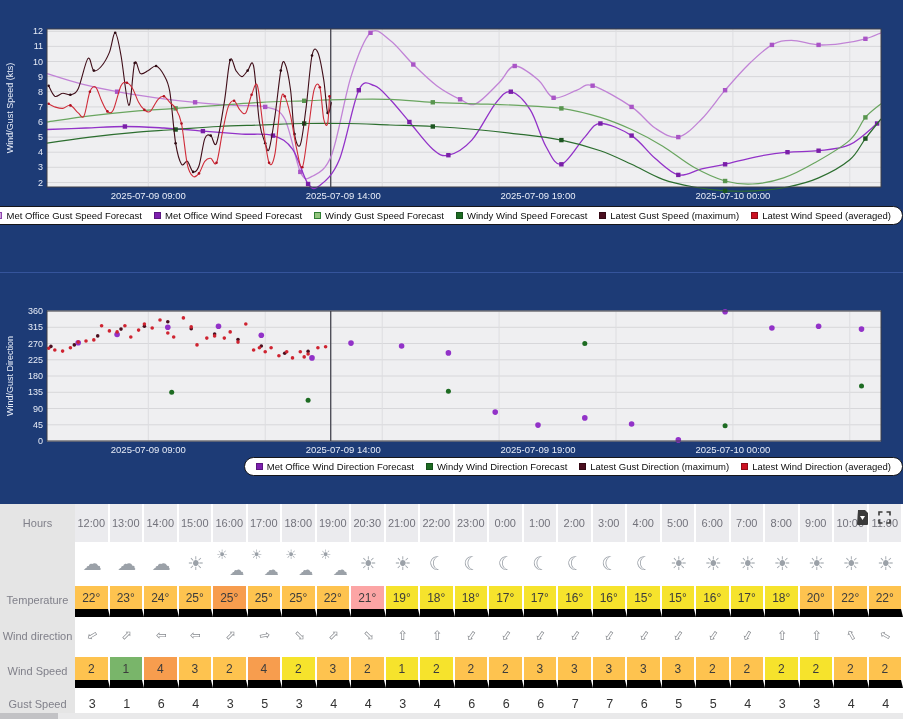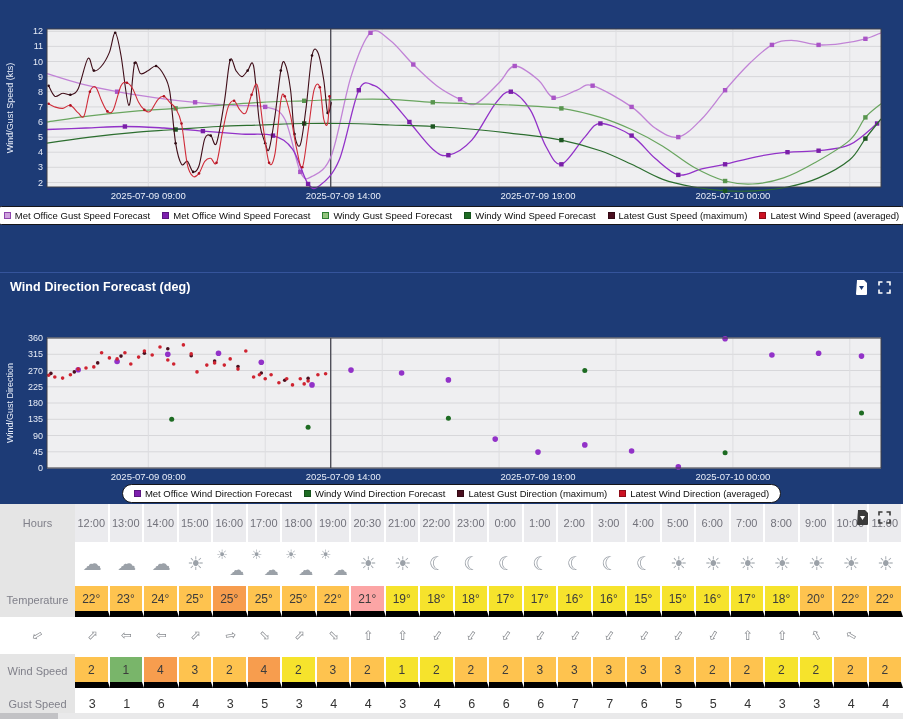--- a/index.html
+++ b/index.html
@@ -9,31 +9,31 @@
   #panel2{height:232px;background:#1d3b76;border-top:1px solid #35549b;box-sizing:border-box;}
   .panel-header{display:flex;justify-content:space-between;align-items:flex-start;padding:7px 12px 0 10px;height:20px;}
   .panel-title{color:#ffffff;font-weight:bold;font-size:12.5px;letter-spacing:.1px;}
   .picons{display:flex;gap:10px;align-items:center;}
   .picons svg{display:block;cursor:pointer;}
   svg.chartsvg{display:block;}
   svg text{font-family:"Liberation Sans","DejaVu Sans",sans-serif;}
   .tick{fill:#e8edf8;font-size:9px;}
   .xtick{fill:#e8edf8;font-size:9.5px;}
   .ylab{fill:#e8edf8;font-size:9px;}
-  .legend{display:flex;justify-content:center;}
+  .legend{display:flex;justify-content:flex-end;}
   .lpill{display:inline-flex;align-items:center;gap:12px;background:#ffffff;border:1px solid #16161a;border-radius:10px;padding:2px 11px;height:13px;}
   .litem{display:flex;align-items:center;gap:4px;font-size:9.5px;color:#0d0d0d;white-space:nowrap;cursor:pointer;}
   .lsq{width:7px;height:7px;border:1px solid;box-sizing:border-box;flex:0 0 auto;}
   
   #panel3{height:216px;background:#ffffff;position:relative;}
   .trow{display:grid;grid-template-columns:75px repeat(24,1fr);}
   .lcell{background:#e5e5e5;color:#80808a;font-size:11px;display:flex;align-items:center;justify-content:center;}
   .hcell{background:#ebebee;color:#72727b;font-size:11px;display:flex;align-items:center;justify-content:center;border-right:2px solid #fff;box-sizing:border-box;}
   .icell{background:#fff;display:flex;align-items:center;justify-content:center;color:#9ba1a8;}
-  .ccell{display:flex;align-items:center;justify-content:center;font-size:12px;color:#3c3c3c;border-right:2px solid #fff;border-top:3px solid #fff;border-bottom:6px solid #000000;box-sizing:border-box;}
+  .ccell{display:flex;align-items:center;justify-content:center;font-size:12px;color:#3c3c3c;border-right:2px solid #fff;border-top:3px solid #fff;border-bottom:8px solid #000000;box-sizing:border-box;}
   .acell{background:#fff;display:flex;align-items:center;justify-content:center;}
   .acell span{font-size:13px;color:#85888d;display:inline-block;}
   .gcell{background:#fff;display:flex;align-items:center;justify-content:center;font-size:12.5px;color:#333;}
   .wicon{position:relative;width:26px;height:24px;}
   .wicon .main{position:absolute;left:50%;top:50%;transform:translate(-50%,-50%);font-size:19px;line-height:1;}
   .wicon .sun2{position:absolute;left:-1px;top:-3px;font-size:13px;line-height:1;}
   .wicon .cld2{position:absolute;right:-1px;bottom:-2px;font-size:15px;line-height:1;}
   #p3icons{position:absolute;top:6px;right:12px;display:flex;gap:9px;z-index:5;}
   .hscroll{position:absolute;left:0;bottom:0;width:903px;height:7px;background:#e9e9ea;}
   .hthumb{position:absolute;left:0;top:0;width:58px;height:7px;background:#c2c2c5;cursor:pointer;}
@@ -189,36 +189,20 @@
         </span>
         <span class="litem">
           <span class="lsq" style="background: rgb(204, 17, 34); border-color: rgb(142, 12, 24);"></span>
           <span>Latest Wind Speed (averaged)</span>
         </span>
       </span>
     </div>
 </div>
 
 <div class="panel" id="panel2">
-  <div class="panel-header">
-    <span class="panel-title">Wind Direction Forecast (deg)</span>
-    <span class="picons">
-      <span class="js-doc-icon">
-          <svg width="13" height="15" viewBox="0 0 13 15">
-            <path d="M2 0 h7 l3 3 v11 a1 1 0 0 1 -1 1 h-9 a1 1 0 0 1 -1 -1 z" fill="#ffffff"></path>
-            <path d="M4 6 h5 l-2.5 4 z" fill="#1d3b76"></path>
-          </svg>
-        </span>
-      <span class="js-fs-icon">
-          <svg width="13" height="13" viewBox="0 0 13 13">
-            <path d="M1 4.5 V1 H4.5 M8.5 1 H12 V4.5 M12 8.5 V12 H8.5 M4.5 12 H1 V8.5" stroke="#ffffff" stroke-width="1.6" fill="none"></path>
-          </svg>
-        </span>
-    </span>
-  </div>
   <svg id="chart2" class="chartsvg" width="903" height="158" style="margin-top:26px">
       <rect x="47" y="12" width="834" height="130" fill="#efeff1"></rect>
       <line x1="47" x2="881" y1="142.0" y2="142.0" stroke="#d7d7da" stroke-width="1"></line>
       <text class="tick" x="43" y="145.0" text-anchor="end">0</text>
       <line x1="47" x2="881" y1="125.8" y2="125.8" stroke="#d7d7da" stroke-width="1"></line>
       <text class="tick" x="43" y="128.8" text-anchor="end">45</text>
       <line x1="47" x2="881" y1="109.5" y2="109.5" stroke="#d7d7da" stroke-width="1"></line>
       <text class="tick" x="43" y="112.5" text-anchor="end">90</text>
       <line x1="47" x2="881" y1="93.3" y2="93.3" stroke="#d7d7da" stroke-width="1"></line>
       <text class="tick" x="43" y="96.3" text-anchor="end">135</text>
@@ -530,20 +514,21 @@
         <div class="ccell" style="background: rgb(246, 227, 44);">15°</div>
         <div class="ccell" style="background: rgb(246, 227, 44);">15°</div>
         <div class="ccell" style="background: rgb(246, 227, 44);">16°</div>
         <div class="ccell" style="background: rgb(246, 227, 44);">17°</div>
         <div class="ccell" style="background: rgb(246, 227, 44);">18°</div>
         <div class="ccell" style="background: rgb(254, 195, 79);">20°</div>
         <div class="ccell" style="background: rgb(254, 195, 79);">22°</div>
         <div class="ccell" style="background: rgb(254, 195, 79);">22°</div>
       </div>
       <div class="trow" style="height: 37px;">
+        <div class="lcell">Wind direction</div>
         <div class="acell">
           <span style="transform: rotate(240deg);">⇧</span>
         </div>
         <div class="acell">
           <span style="transform: rotate(45deg);">⇧</span>
         </div>
         <div class="acell">
           <span style="transform: rotate(270deg);">⇧</span>
         </div>
         <div class="acell">

